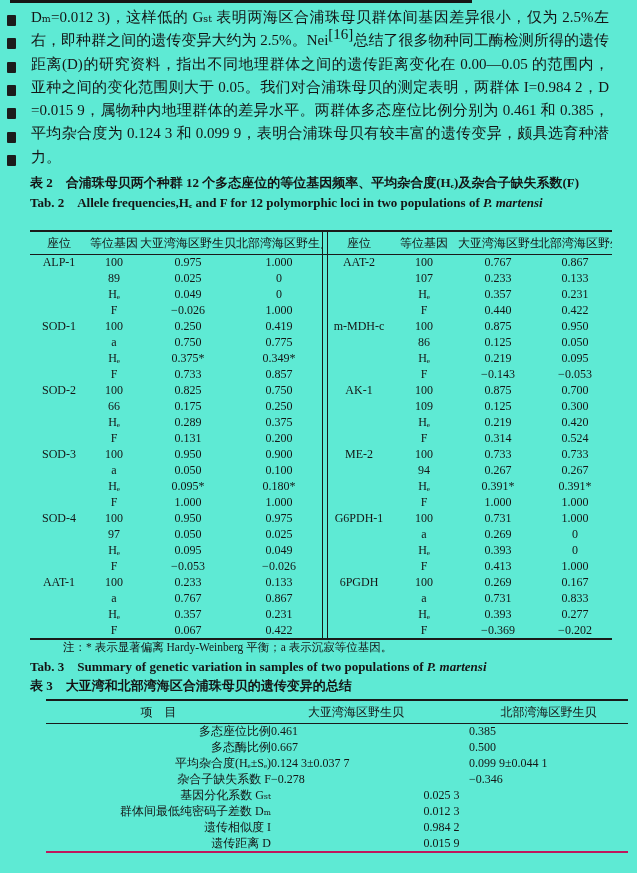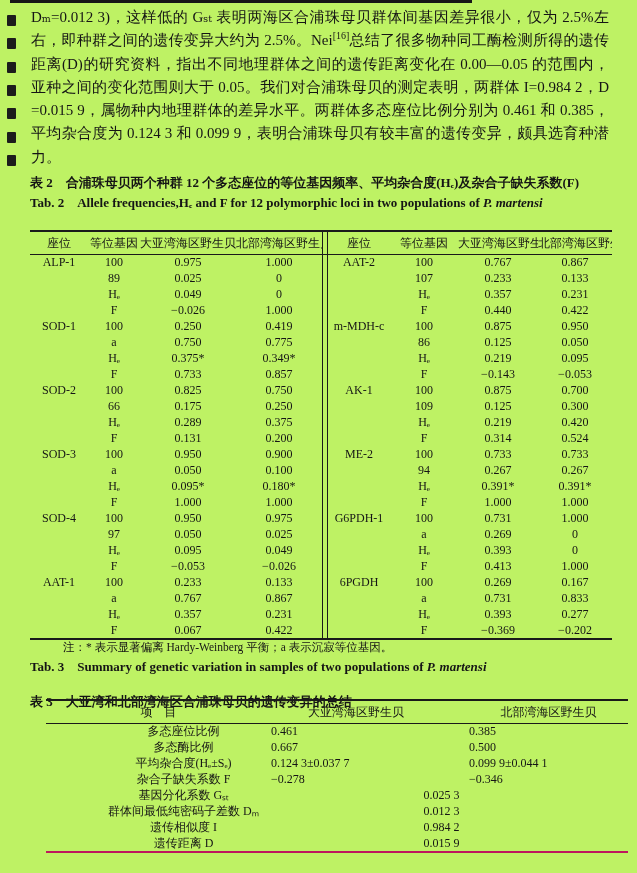--- a/index.html
+++ b/index.html
@@ -1,34 +1,34 @@
 <!DOCTYPE html>
 <html lang="zh"><head>
 <meta charset="utf-8">
 <style>
   html,body{margin:0;padding:0;background:#ffffff;}
   .page{
     position:relative;
     width:637px;height:873px;
-    background:#bef264;
+    background:#5eead4;
     font-family:"Liberation Serif","DejaVu Serif",serif;
     color:#151515;
     overflow:hidden;
   }
   
   .streak{position:absolute;left:10px;top:0;width:462px;height:3px;background:#161616;}
   .edge-mark{position:absolute;left:7px;width:9px;height:11px;background:#1c1c1c;border-radius:1px;}
   
   .para{
     position:absolute;left:31px;top:6px;width:578px;
     font-size:15px;line-height:23.3px;
   }
   .pline{text-align:justify;text-align-last:justify;height:23.3px;overflow:hidden;}
   .pline.last{text-align-last:left;}
-  sup{font-size:10px;vertical-align:super;line-height:0;}
+  sup{font-size:15px;vertical-align:super;line-height:0;}
   
   .cap{
     position:absolute;left:30px;width:582px;text-align:left;
     font-weight:bold;font-size:13px;line-height:15px;white-space:nowrap;
   }
   .cap .em{font-style:italic;}
   
   .t2box{
     position:absolute;left:30px;top:222px;width:582px;
     border-top:2px solid #1a1a1a;border-bottom:2px solid #1a1a1a;margin-top:8px;
@@ -46,21 +46,21 @@
   .em{}
   
   .note{position:absolute;left:63px;top:640px;font-size:11.5px;line-height:14px;}
   
   .t3box{
     position:absolute;left:46px;top:699px;width:582px;
     border-top:2px solid #1a1a1a;border-bottom:2px solid #be185d;
   }
   .t3{width:582px;}
   .t3 td{height:16px;line-height:16px;font-size:12px;padding:0;white-space:nowrap;overflow:hidden;}
-  .t3 .lbl{text-align:center;padding-left:50px;font-family:Liberation Serif, serif;}
+  .t3 .lbl{text-align:right;padding-left:50px;}
   .t3 .v{}
   .t3 .v2{padding-left:28px;}
   .t3 .spanv{text-align:center;padding-right:16px;}
   .t3 th.h2{padding-left:28px;}
 </style>
 </head>
 <body>
 
 <div class="page">
 
@@ -462,21 +462,21 @@
               <td>−0.202</td>
             </tr>
 
         </tbody>
       </table>
     </div>
   </div>
 
   <div class="note">注：* 表示显著偏离 Hardy-Weinberg 平衡；a 表示沉寂等位基因。</div>
 
-  <div class="cap" style="top:694px">表 3　大亚湾和北部湾海区合浦珠母贝的遗传变异的总结</div>
+  <div class="cap" style="top:678px">表 3　大亚湾和北部湾海区合浦珠母贝的遗传变异的总结</div>
   <div class="cap" style="top:659px"><span>Tab. 3　Summary of genetic variation in samples of two populations of </span><span class="em">P. martensi</span></div>
 
   <div class="t3box">
     <div class="hrule"></div>
     <table class="t3">
       <colgroup>
           <col style="width:225px">
           <col style="width:170px">
           <col style="width:187px">
         </colgroup>

